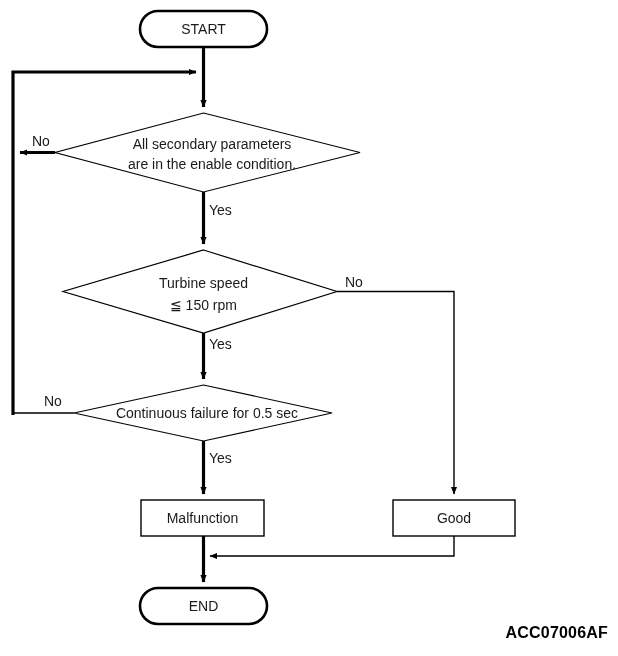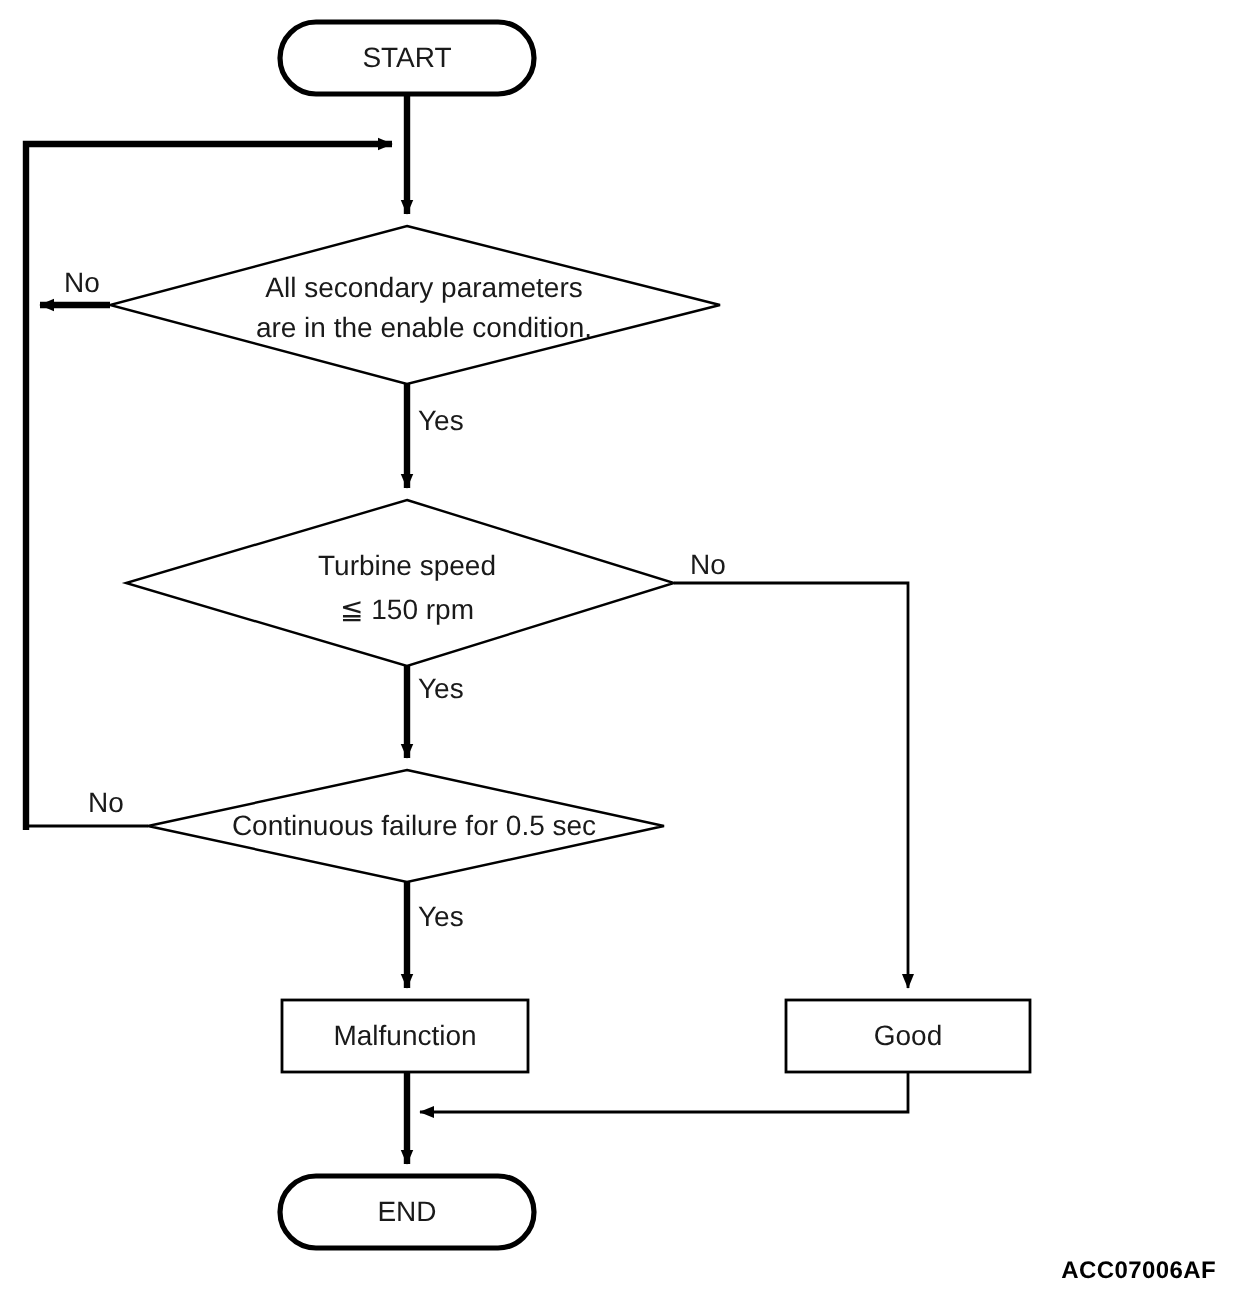--- a/index.html
+++ b/index.html
@@ -55,21 +55,21 @@
   .flow-thin {
     stroke: #000000;
     stroke-width: 1.4;
     fill: none;
   }
   .code-label {
     position: absolute;
     right: 10px;
     bottom: 14px;
     font-family: "Liberation Sans", sans-serif;
-    font-size: 12px;
+    font-size: 16px;
     font-weight: bold;
     color: #000000;
     letter-spacing: 0.2px;
   }
 </style>
 </head>
 <body>
 
 <div id="flow-root">
   <svg width="618" height="656" viewBox="0 0 618 656" xmlns="http://www.w3.org/2000/svg">

